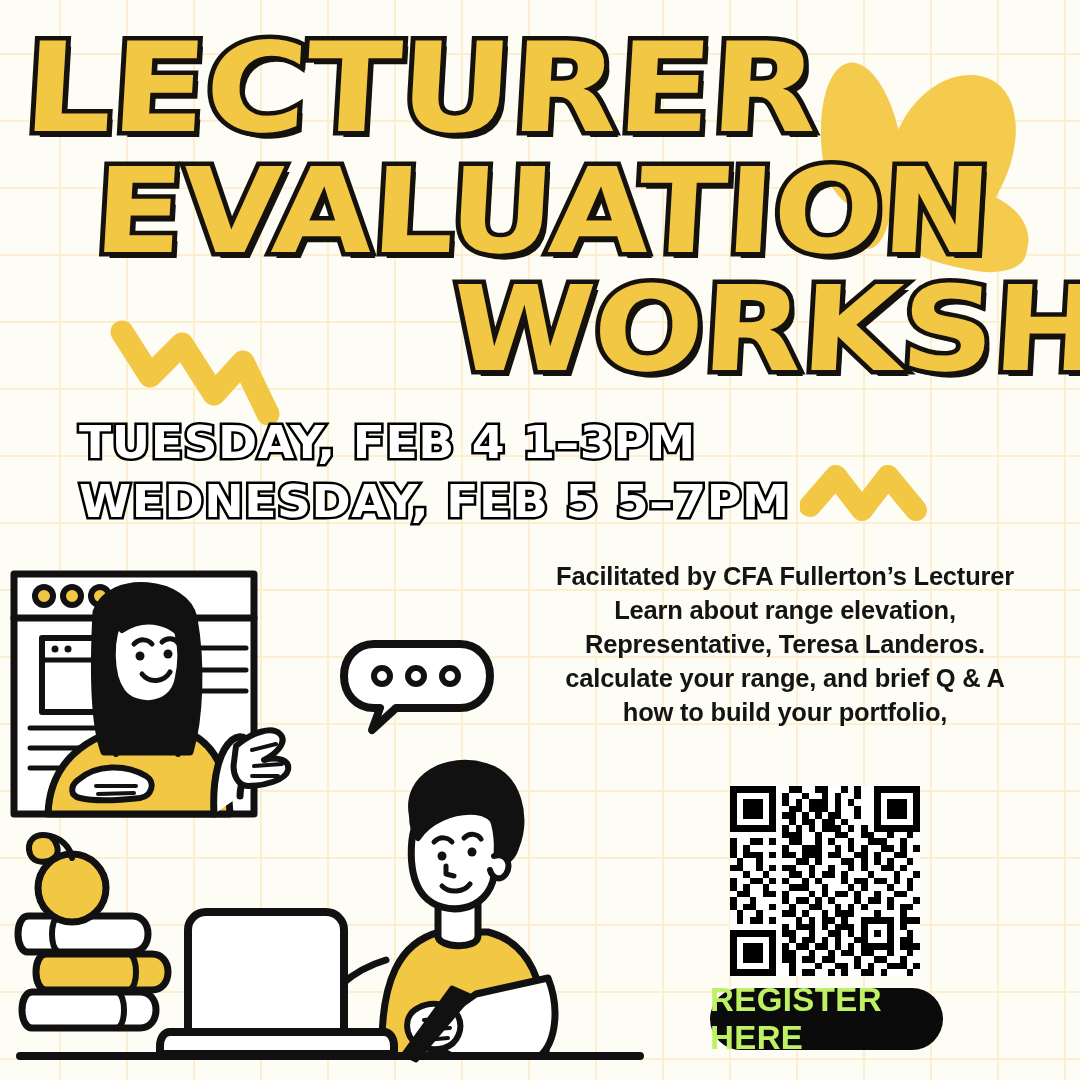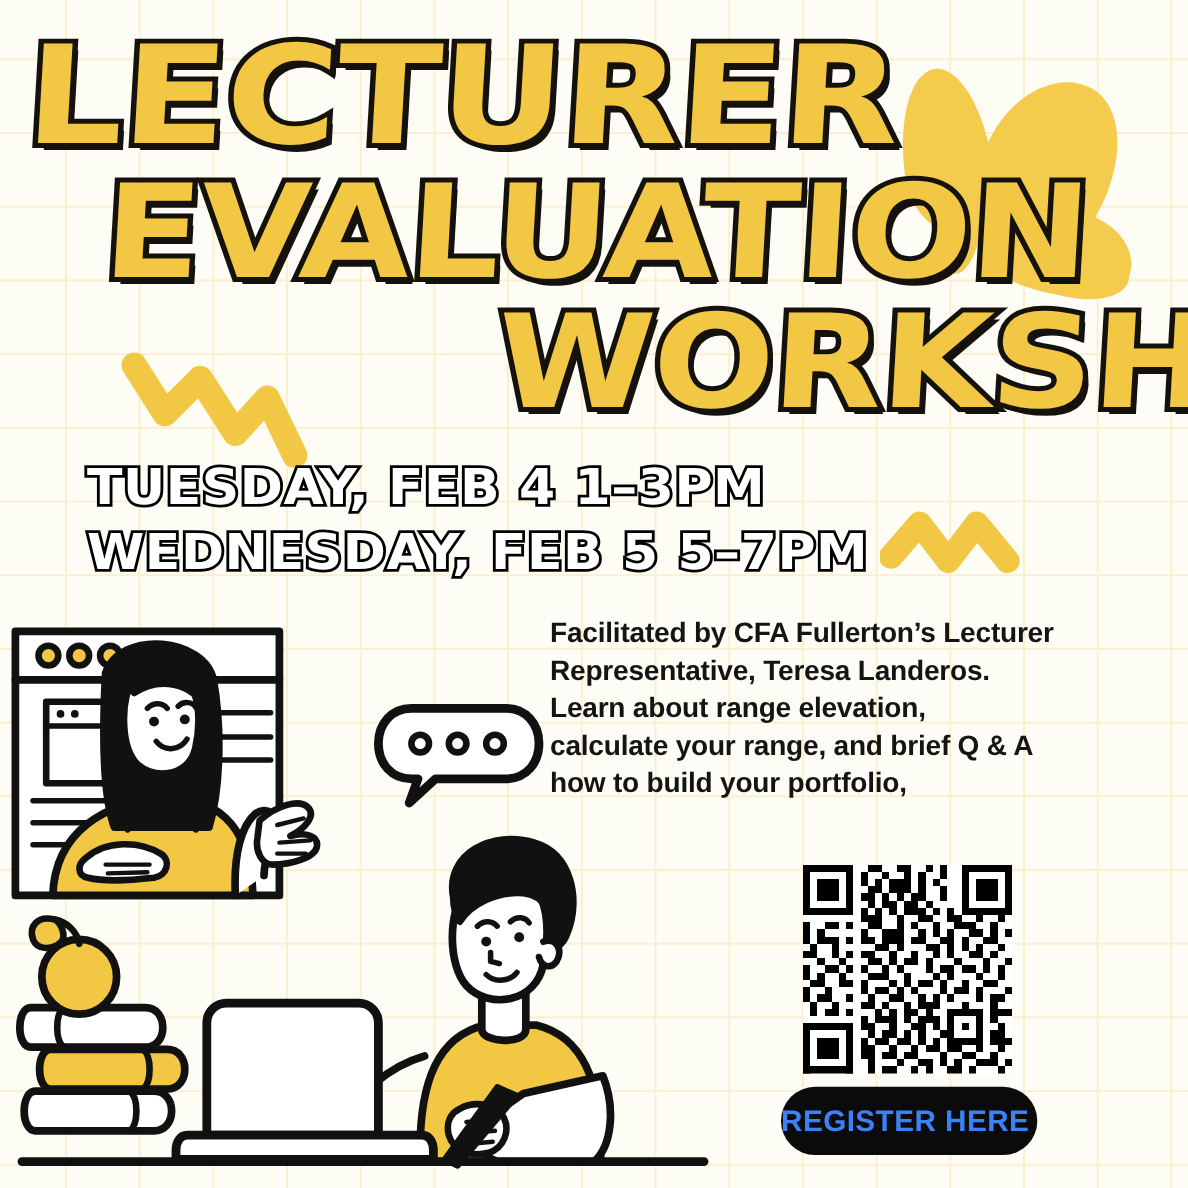--- a/index.html
+++ b/index.html
@@ -97,20 +97,21 @@
     paint-order:stroke fill;
     line-height:1.32;
     white-space:nowrap;
     transform:scaleX(1.05);
     transform-origin:left center;
   }
 
   
   .desc{
     position:absolute;left:500px;top:560px;width:570px;
+    text-align:center;
     font-family:"Liberation Sans", sans-serif;
     font-weight:700;
     font-size:25.5px;
     line-height:1.33;
     color:#141414;
     letter-spacing:-0.2px;
   }
   .desc div{white-space:nowrap;}
 
   
@@ -119,24 +120,24 @@
     width:190px;height:190px;background:#ffffff;
   }
   .qr-box svg{display:block;}
 
   .register-btn{
     position:absolute;left:710px;top:988px;
     width:233px;height:62px;
     background:#0B0B0B;
     border-radius:34px;
     display:flex;align-items:center;justify-content:flex-start;
-    color:#3b82f6;
+    color:#bef264;
     font-family:"Liberation Sans", sans-serif;
     font-weight:700;
-    font-size:27px;
+    font-size:33px;
     letter-spacing:0.4px;
   }
 
   
   .illus{position:absolute;left:0;top:560px;width:700px;height:520px;}
   .illus svg{display:block;}
 </style>
 </head>
 <body>
 
@@ -165,22 +166,22 @@
     <div class="title-line t3">WORKSHOP</div>
   </div>
 
   <div class="dates">
     <div class="date-line">TUESDAY, FEB 4   1–3PM</div>
     <div class="date-line">WEDNESDAY, FEB 5  5–7PM</div>
   </div>
 
   <div class="desc">
     <div>Facilitated by CFA Fullerton’s Lecturer</div>
+    <div>Learn about range elevation,</div>
     <div>Representative, Teresa Landeros.</div>
-    <div>Learn about range elevation,</div>
     <div>calculate your range, and brief Q &amp; A</div>
     <div>how to build your portfolio,</div>
   </div>
 
   <div class="qr-box">
     <svg width="190" height="190" viewBox="0 0 29 29" shape-rendering="crispEdges">
       <rect width="29" height="29" fill="#ffffff"></rect>
       <g fill="#000000">
 
         <rect x="0" y="0" width="7" height="1"></rect>

